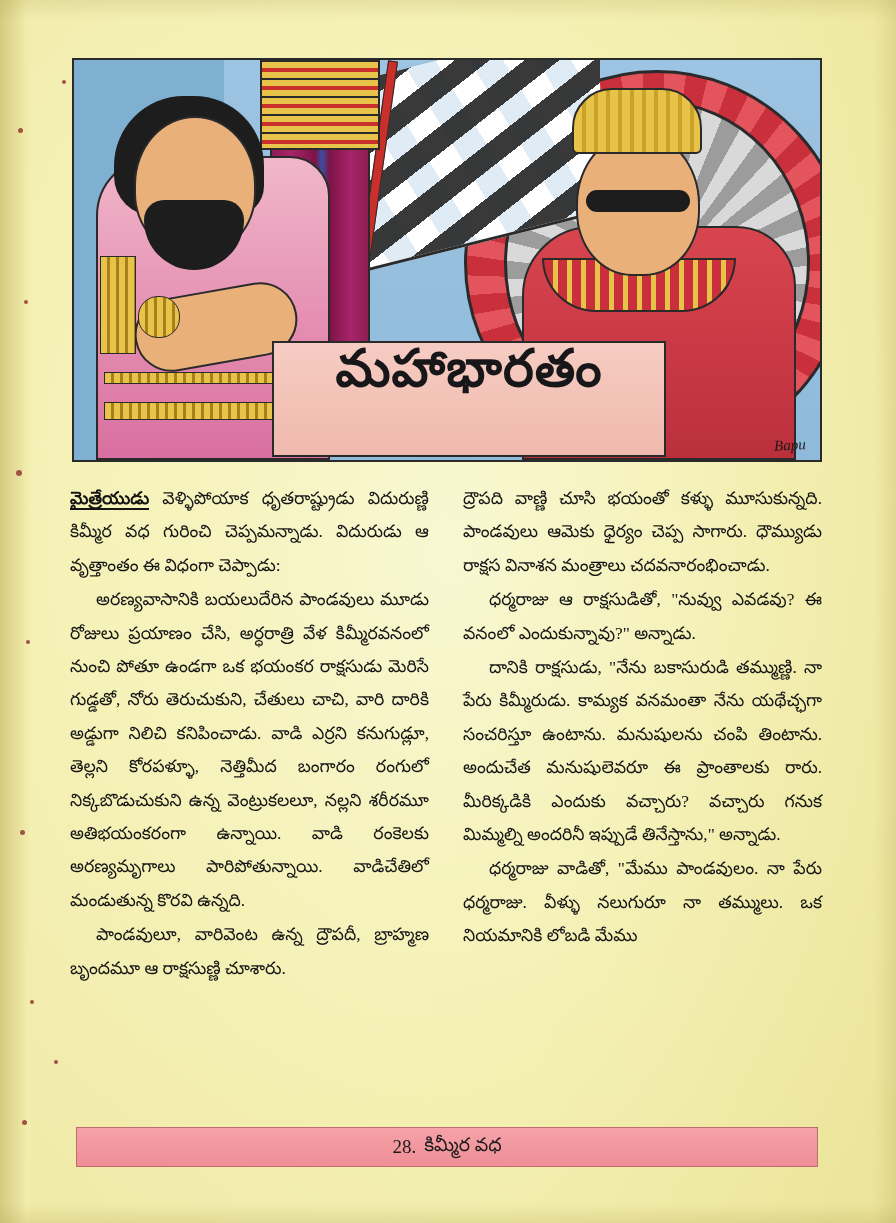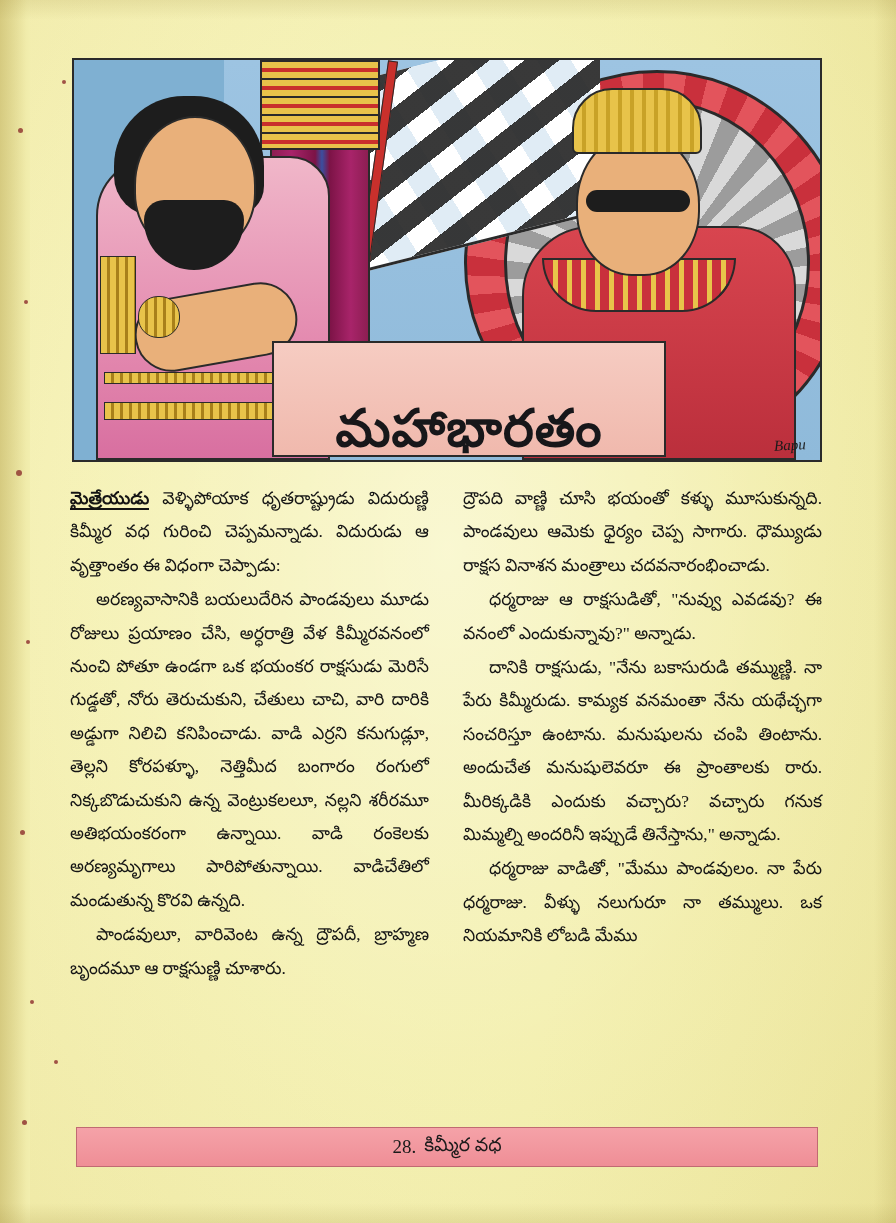--- a/index.html
+++ b/index.html
@@ -183,21 +183,21 @@
   
   .title-plate {
     position: absolute;
     left: 272px;
     top: 341px;
     width: 390px;
     height: 112px;
     background: linear-gradient(180deg,#f6ccc2 0%, #f0b9ad 100%);
     border: 2px solid #2a2a2a;
     display: flex;
-    align-items: flex-end;
+    align-items: flex-start;
     justify-content: center;
     z-index: 5;
   }
   .title-text {
     font-family: "Liberation Serif", serif;
     font-size: 52px;
     font-weight: bold;
     color: #17171a;
     letter-spacing: 1px;
     line-height: 1;

